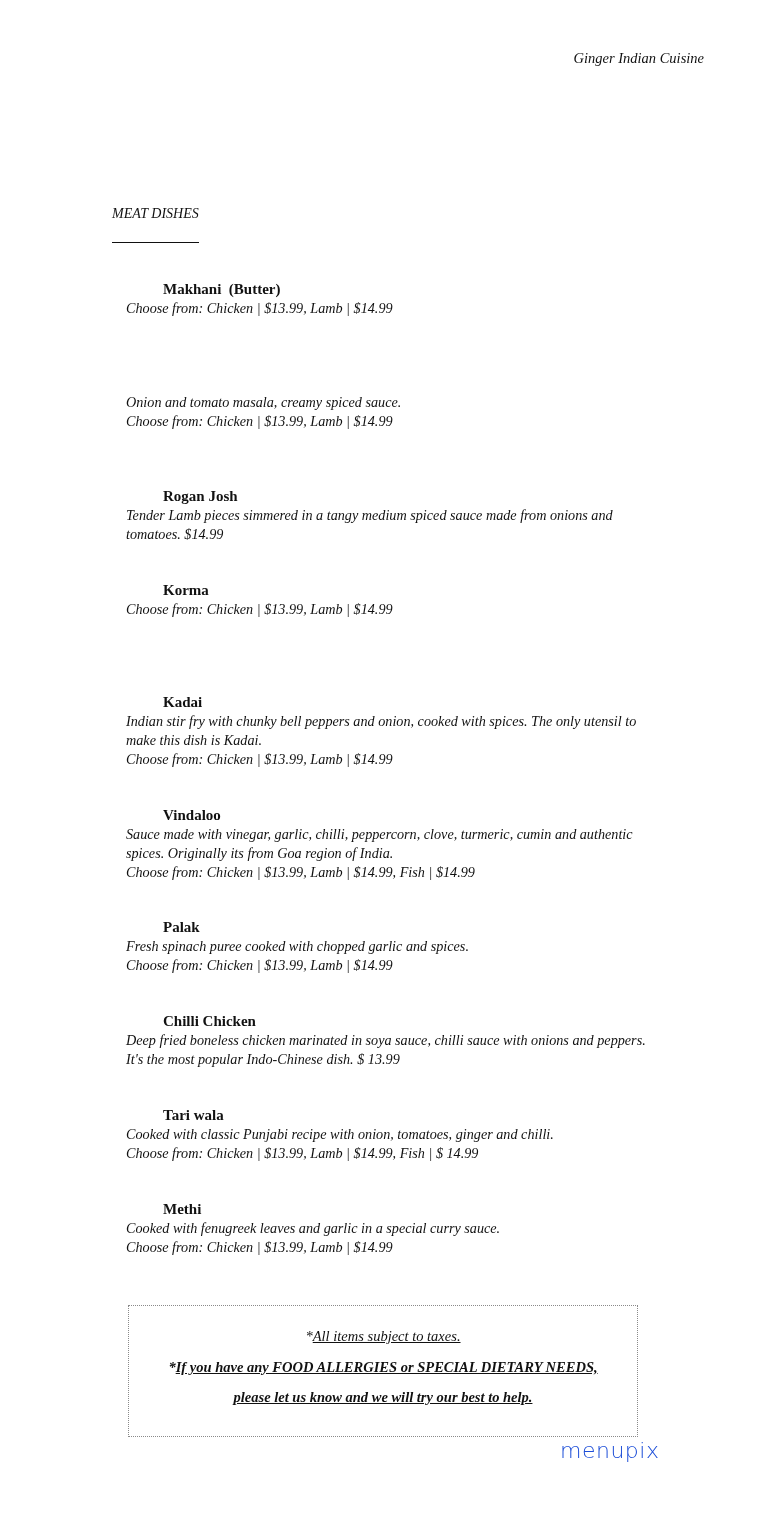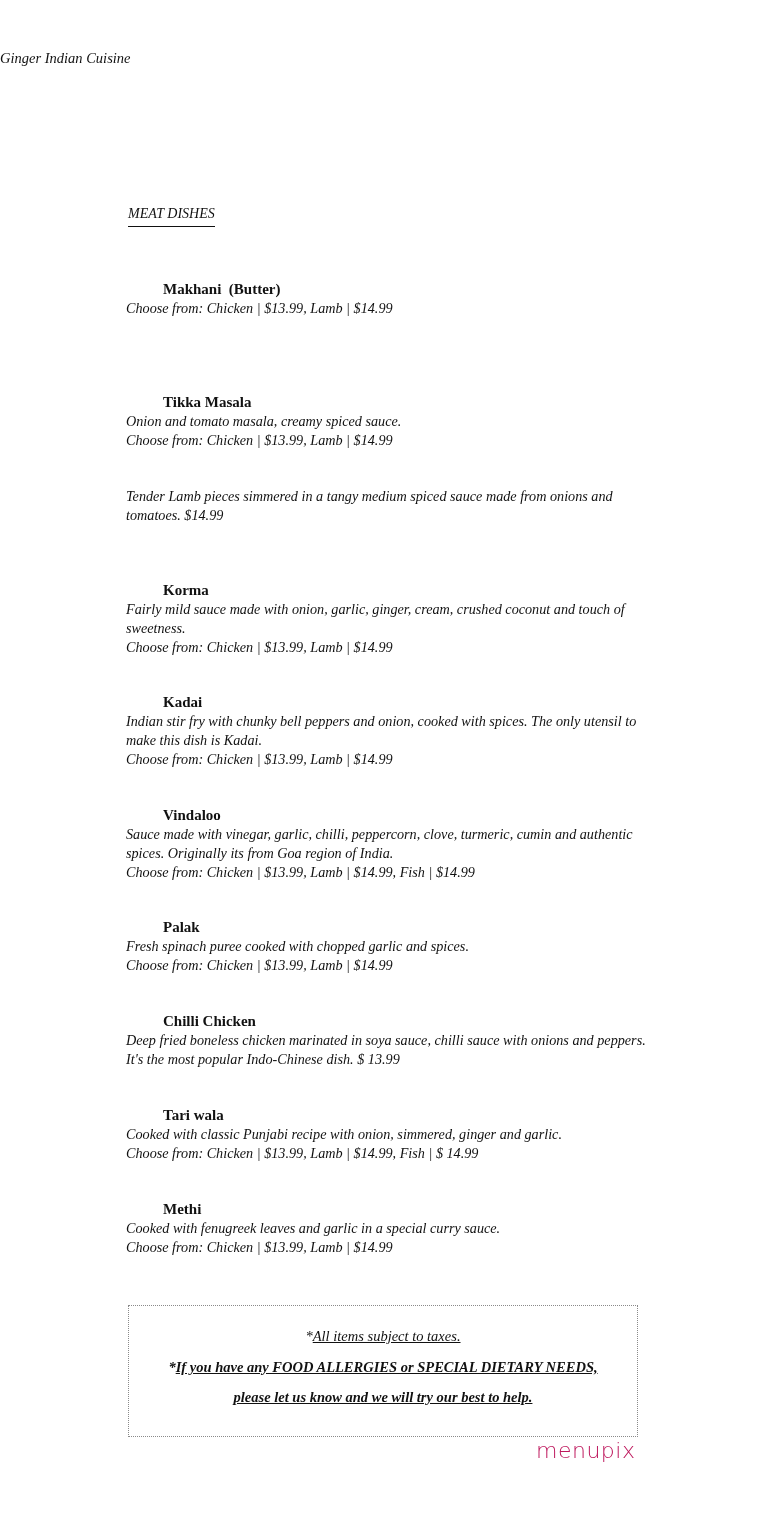--- a/index.html
+++ b/index.html
@@ -13,33 +13,33 @@
       position: relative;
       overflow: hidden;
       color: #111111;
       font-family: "DejaVu Serif", "Liberation Serif", serif;
     }
     .page-title {
       position: absolute;
       top: 50px;
       left: 0;
       width: 704px;
-      text-align: left;
+      text-align: right;
       font-style: italic;
       font-size: 14.5px;
       font-family: "Liberation Serif", serif;
     }
     .section-heading {
       position: absolute;
       top: 206px;
-      left: 128px;
+      left: 112px;
       font-style: italic;
       font-size: 14px;
       font-family: "Liberation Serif", serif;
-      padding-bottom: 4px;
+      padding-bottom: 20px;
       border-bottom: 1px solid #111;
     }
     .menu-list {
       position: absolute;
       top: 280px;
       left: 126px;
       width: 520px;
     }
     .menu-item {
       position: absolute;
@@ -78,51 +78,50 @@
       font-style: italic;
       font-size: 14.5px;
     }
     .notice-line u { text-decoration: underline; }
     .notice-taxes { top: 22px; }
     .notice-allergy { top: 53px; font-weight: bold; }
     .notice-help { top: 83px; font-weight: bold; }
     .watermark {
       position: absolute;
       top: 1438px;
-      left: 536px;
+      left: 560px;
       font-family: "DejaVu Sans", sans-serif;
       font-size: 22px;
-      color: #be185d;
+      color: #1d4ed8;
       letter-spacing: 0.5px;
       font-weight: 300;
     }
   </style>
 </head>
 <body>
 
 <div class="page-title">Ginger Indian Cuisine</div>
 
 <div class="section-heading">MEAT DISHES</div>
 
 <div class="menu-list">
   <div class="menu-item" style="top:0px">
     <div class="item-name">Makhani  (Butter)</div>
     <div class="item-choice">Choose from: Chicken | $13.99, Lamb | $14.99</div>
   </div>
   <div class="menu-item" style="top:113px">
-    <div class="item-name">Tikka Masala</div>
     <div class="item-desc">Onion and tomato masala, creamy spiced sauce.</div>
     <div class="item-choice">Choose from: Chicken | $13.99, Lamb | $14.99</div>
   </div>
   <div class="menu-item" style="top:207px">
+    <div class="item-name">Rogan Josh</div>
     <div class="item-desc">Tender Lamb pieces simmered in a tangy medium spiced sauce made from onions and tomatoes. $14.99</div>
   </div>
   <div class="menu-item" style="top:301px">
     <div class="item-name">Korma</div>
-    <div class="item-desc">Fairly mild sauce made with onion, garlic, ginger, cream, crushed coconut and touch of sweetness.</div>
     <div class="item-choice">Choose from: Chicken | $13.99, Lamb | $14.99</div>
   </div>
   <div class="menu-item" style="top:413px">
     <div class="item-name">Kadai</div>
     <div class="item-desc">Indian stir fry with chunky bell peppers and onion, cooked with spices. The only utensil to make this dish is Kadai.</div>
     <div class="item-choice">Choose from: Chicken | $13.99, Lamb | $14.99</div>
   </div>
   <div class="menu-item" style="top:526px">
     <div class="item-name">Vindaloo</div>
     <div class="item-desc">Sauce made with vinegar, garlic, chilli, peppercorn, clove, turmeric, cumin and authentic spices. Originally its from Goa region of India.</div>
@@ -132,21 +131,21 @@
     <div class="item-name">Palak</div>
     <div class="item-desc">Fresh spinach puree cooked with chopped garlic and spices.</div>
     <div class="item-choice">Choose from: Chicken | $13.99, Lamb | $14.99</div>
   </div>
   <div class="menu-item" style="top:732px">
     <div class="item-name">Chilli Chicken</div>
     <div class="item-desc">Deep fried boneless chicken marinated in soya sauce, chilli sauce with onions and peppers. It's the most popular Indo-Chinese dish. $ 13.99</div>
   </div>
   <div class="menu-item" style="top:826px">
     <div class="item-name">Tari wala</div>
-    <div class="item-desc">Cooked with classic Punjabi recipe with onion, simmered, ginger and garlic.</div>
+    <div class="item-desc">Cooked with classic Punjabi recipe with onion, tomatoes, ginger and chilli.</div>
     <div class="item-choice">Choose from: Chicken | $13.99, Lamb | $14.99, Fish | $ 14.99</div>
   </div>
   <div class="menu-item" style="top:920px">
     <div class="item-name">Methi</div>
     <div class="item-desc">Cooked with fenugreek leaves and garlic in a special curry sauce.</div>
     <div class="item-choice">Choose from: Chicken | $13.99, Lamb | $14.99</div>
   </div>
 </div>
 
 <div class="notice-box">

